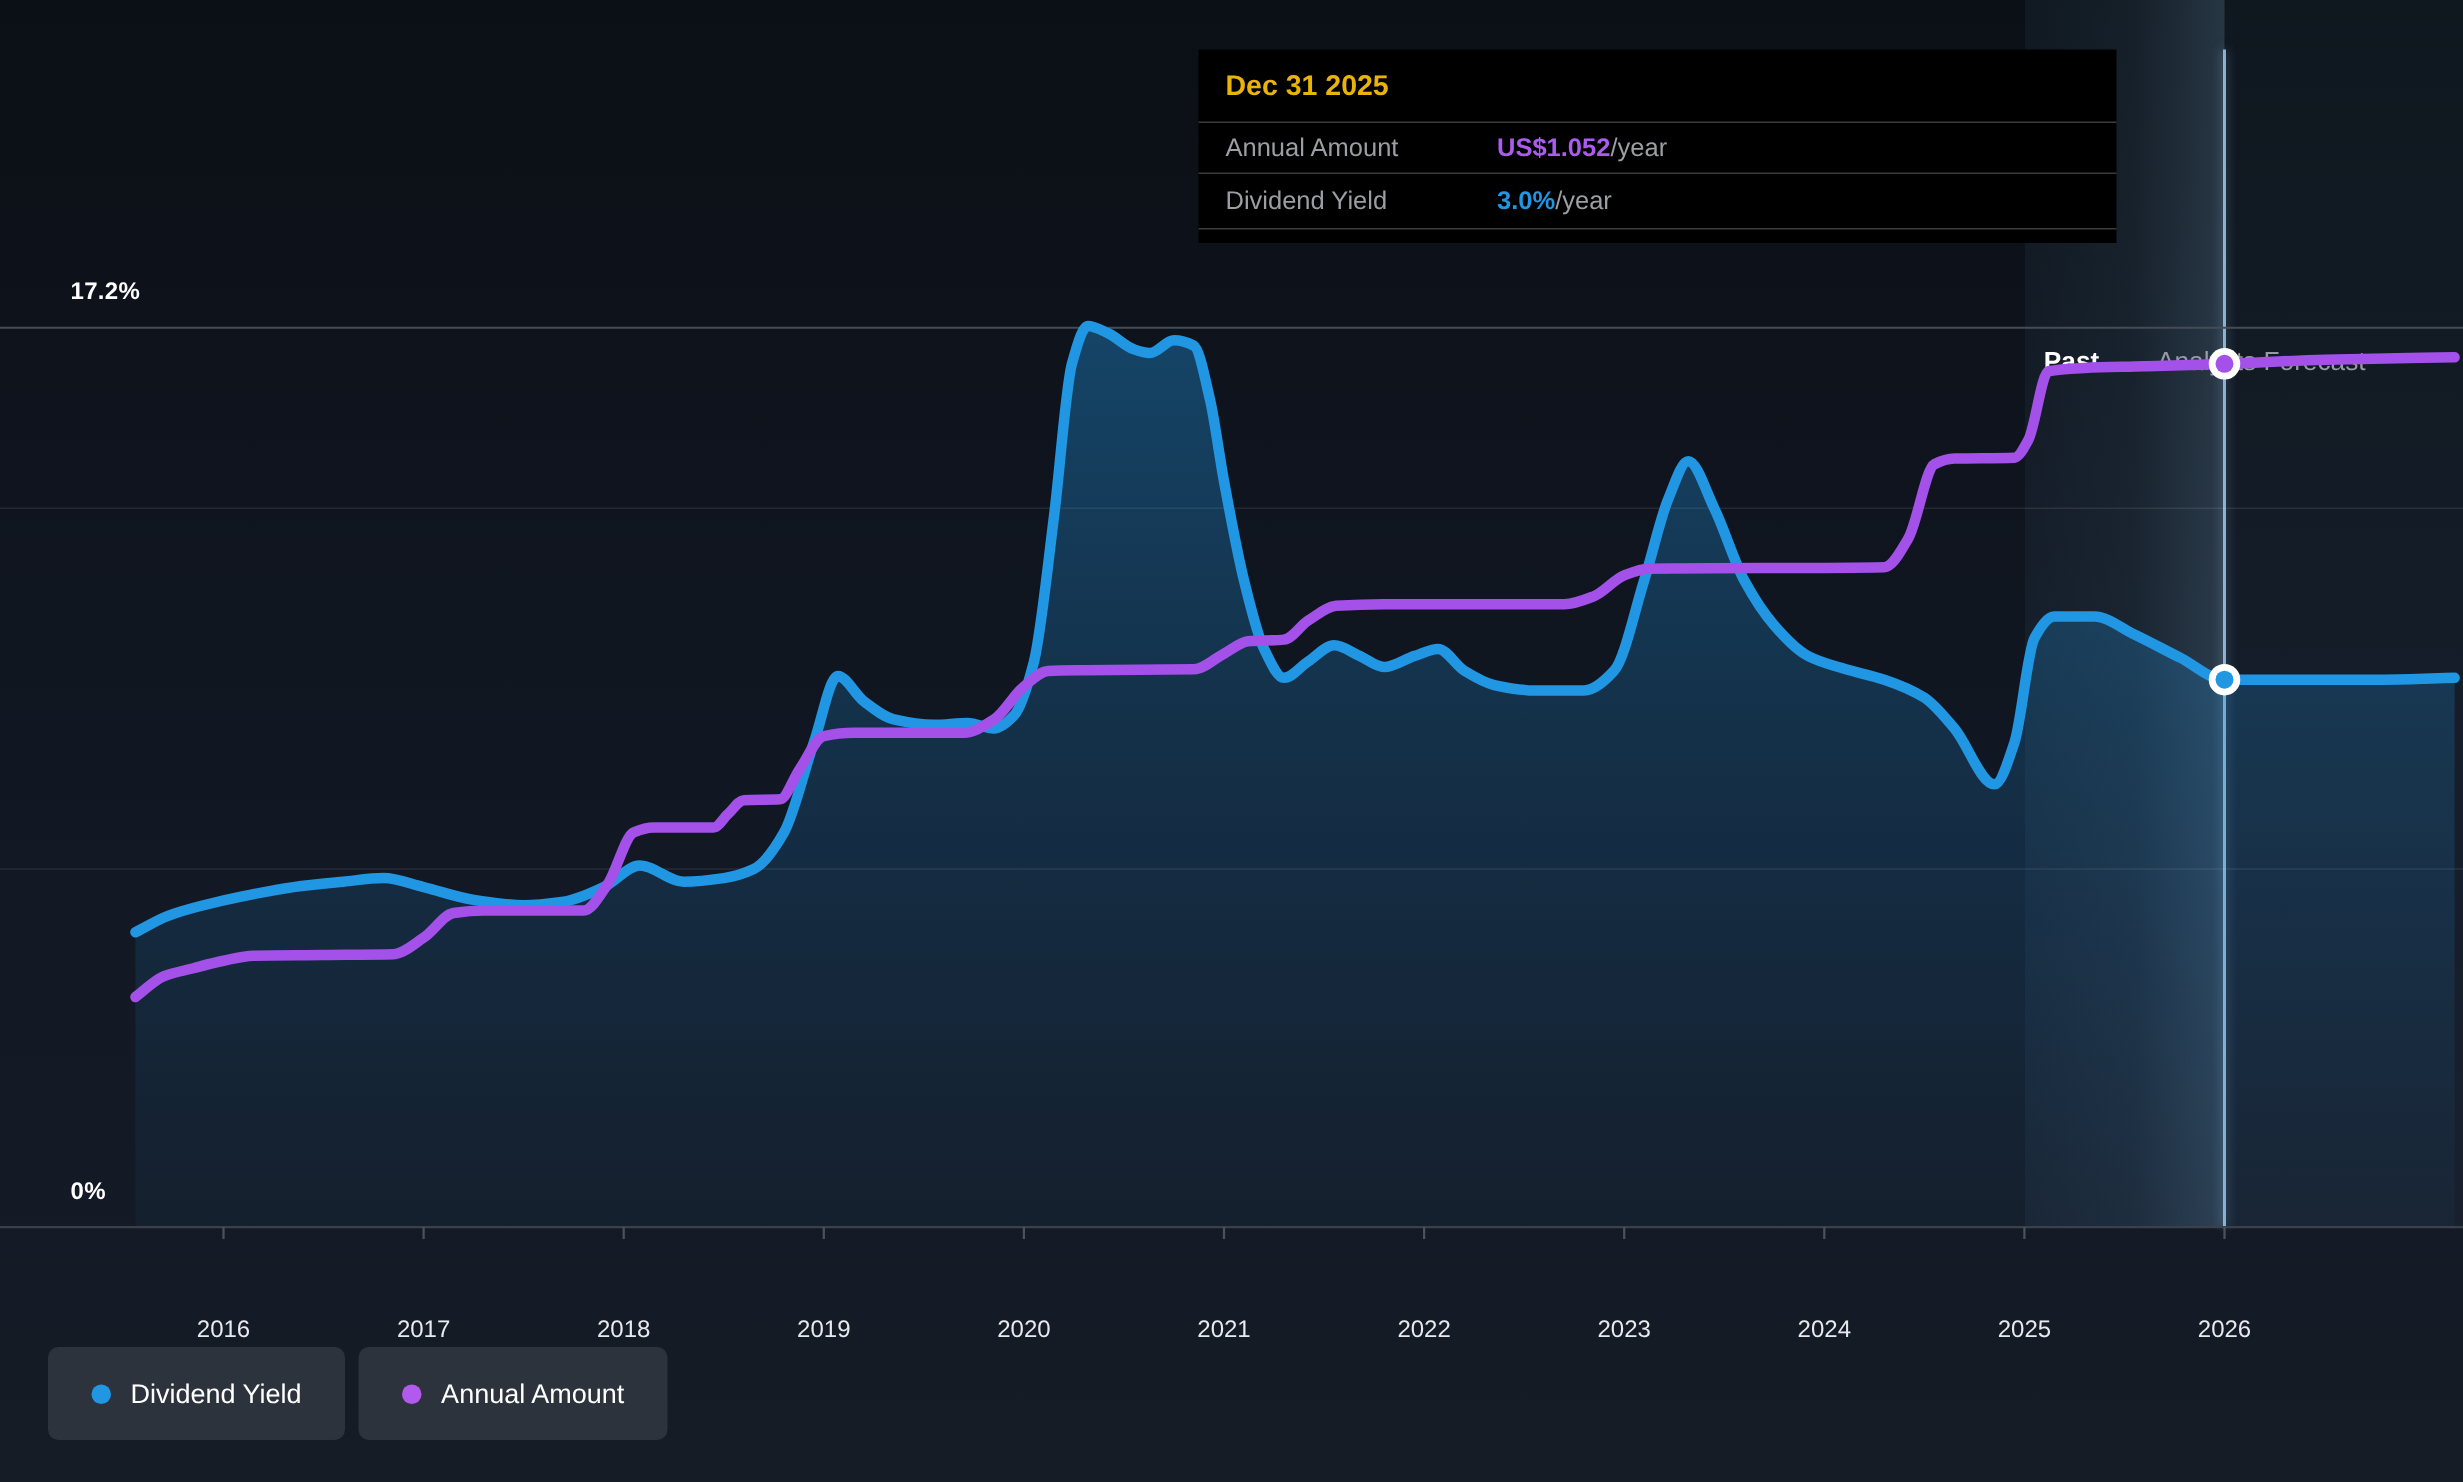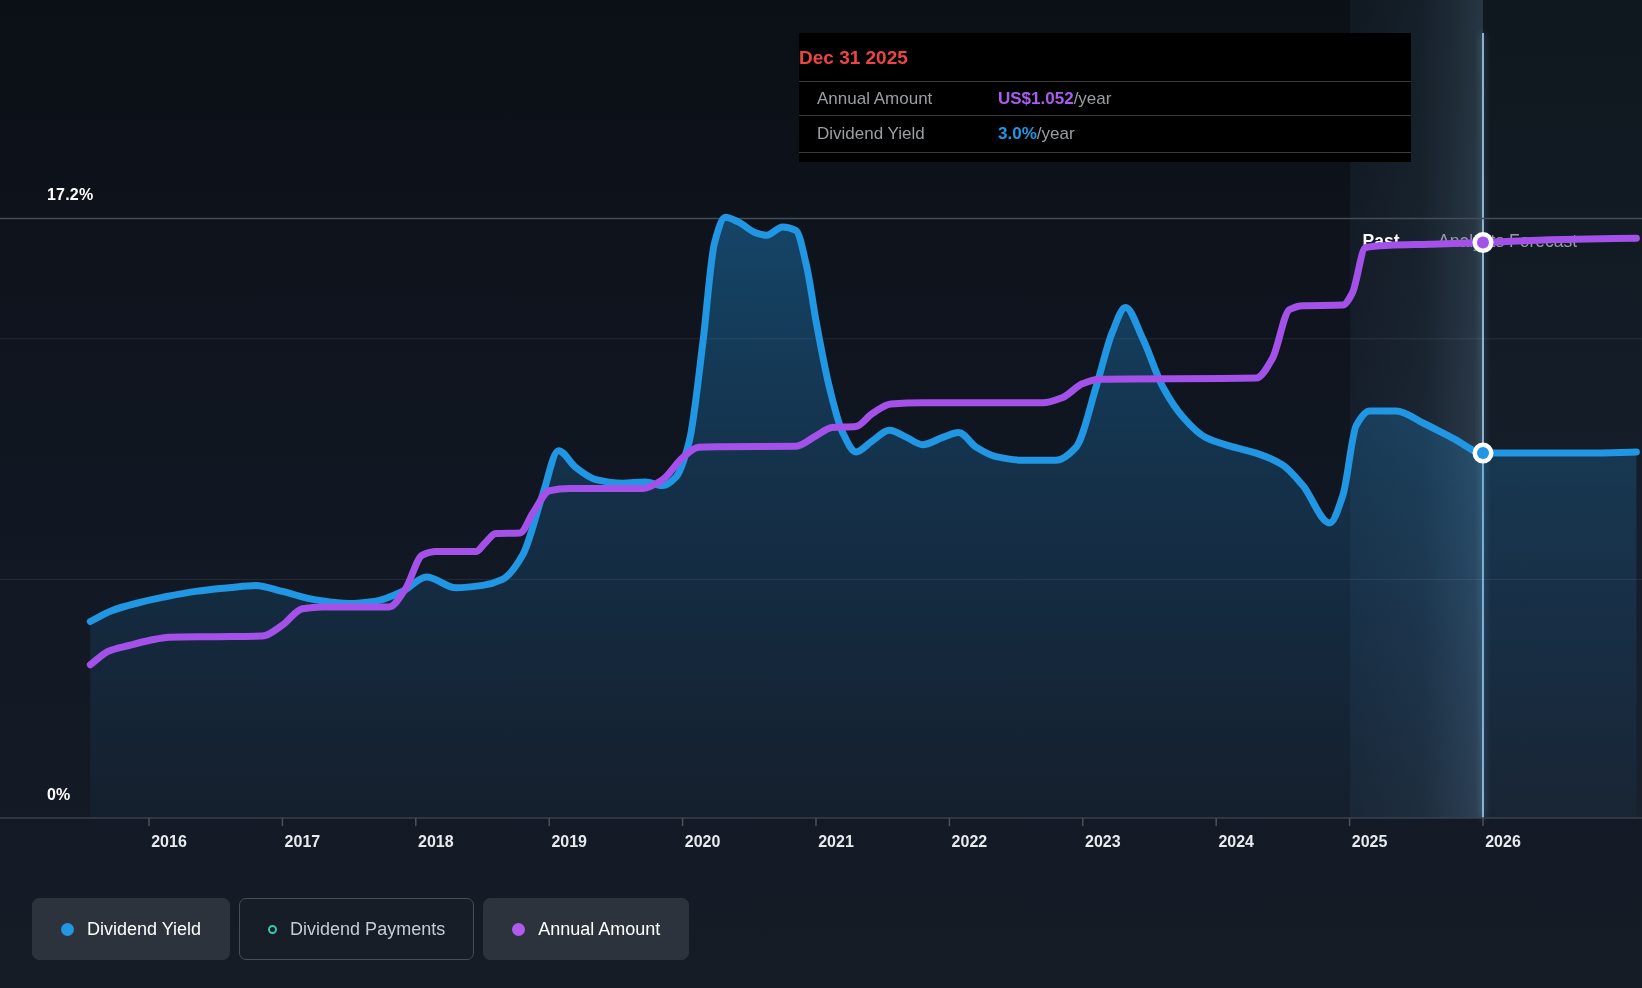--- a/index.html
+++ b/index.html
@@ -5,28 +5,28 @@
   html,body{margin:0;padding:0;background:#0d1218;}
   *{box-sizing:border-box;font-family:"Liberation Sans", sans-serif;}
   .stage{position:relative;width:1642px;height:988px;overflow:hidden;
     background:linear-gradient(180deg,#0b1016 0%,#0e131c 25%,#121824 60%,#161c26 100%);}
   .bg-layer,.label-layer{position:absolute;inset:0;}
   .forecast-band{position:absolute;top:0;bottom:170px;background:rgba(127,178,223,0.045);}
   .hover-strip{position:absolute;top:0;bottom:170px;
     background:linear-gradient(90deg,rgba(130,185,230,0.01) 0%,rgba(140,195,235,0.05) 55%,rgba(150,205,245,0.13) 85%,rgba(160,210,248,0.17) 100%);}
   .hover-line{position:absolute;width:2px;background:rgba(168,212,245,0.8);box-shadow:0 0 7px rgba(140,190,230,0.55);}
   .ylabel{position:absolute;transform:translateY(-50%);color:#ffffff;font-size:16px;font-weight:700;letter-spacing:.2px;}
-  .year-label{position:absolute;transform:translateX(-50%);color:#e7eaee;font-size:16px;font-weight:700;top:833px;margin-left:20px;}
+  .year-label{position:absolute;transform:translateX(-50%);color:#e7eaee;font-size:16px;font-weight:400;top:878px;}
   .ann{position:absolute;transform:translate(-50%,-50%);font-size:17.5px;white-space:nowrap;}
   .ann.past{color:#ffffff;font-weight:700;}
   .ann.forecast{transform:translate(0,-50%);color:#959ca5;font-weight:500;}
   svg.chart{position:absolute;left:0;top:0;}
   
   .tooltip{position:absolute;background:#000000;color:#fff;z-index:20;}
-  .tt-title{height:48px;line-height:50px;font-size:19px;font-weight:700;color:#ef4444;}
+  .tt-title{height:48px;line-height:50px;padding-left:18px;font-size:19px;font-weight:700;color:#eab308;}
   .tt-row{display:flex;align-items:center;border-top:1px solid #3b3b3b;padding-left:18px;}
   .tt-row .lbl{width:181px;color:#9b9ea3;font-size:17px;}
   .tt-row .val{font-size:17px;font-weight:700;}
   .tt-row .suffix{color:#9b9ea3;font-weight:400;}
   .tt-bottom{border-top:1px solid #3b3b3b;height:10px;}
   
   .legend{position:absolute;left:32px;top:898px;display:flex;gap:9px;}
   .legend-btn{height:62px;border-radius:7px;display:flex;align-items:center;padding:0 28px;cursor:pointer;}
   .legend-btn.active{background:#2d333c;border:1px solid #2d333c;}
   .legend-btn.inactive{background:rgba(255,255,255,0.01);border:1.5px solid #474e57;}
@@ -120,22 +120,18 @@
         </div>
       </div>
     <div class="tt-bottom"></div>
   </div>
 
   <div class="legend" id="legendRow">
       <div class="legend-btn active">
         <span class="dot" style="background: rgb(33, 150, 227);"></span>
         <span class="txt">Dividend Yield</span>
       </div>
-      <div class="legend-btn inactive">
-        <span class="ring" style="border-color: rgb(53, 200, 174);"></span>
-        <span class="txt">Dividend Payments</span>
-      </div>
       <div class="legend-btn active">
         <span class="dot" style="background: rgb(179, 90, 238);"></span>
         <span class="txt">Annual Amount</span>
       </div>
     </div>
 </div>
 
 </body></html>

